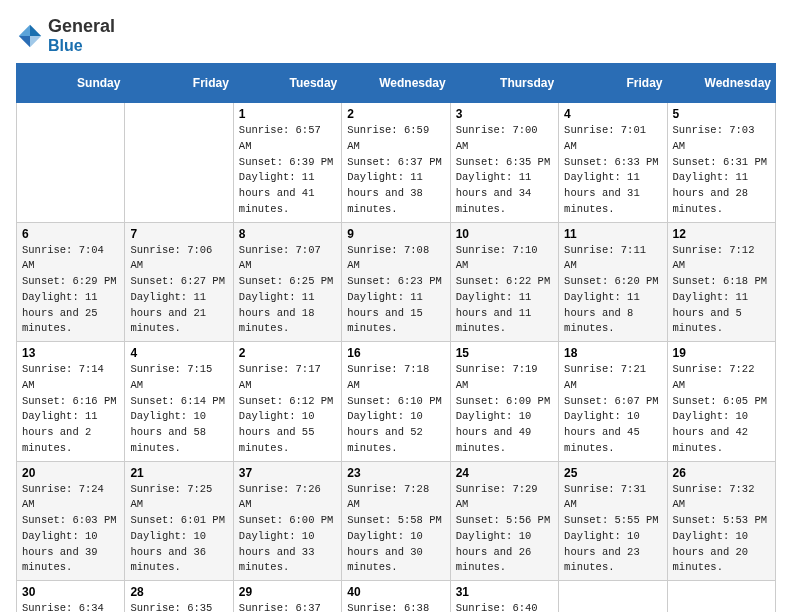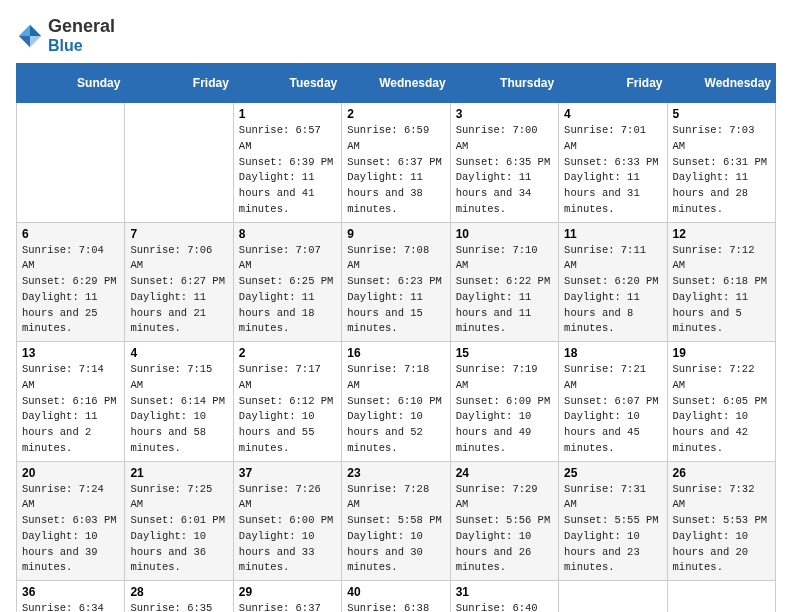--- a/index.html
+++ b/index.html
@@ -224,21 +224,21 @@
           <span class="day-num">25</span>
           <div class="day-info">Sunrise: 7:31 AM<br>Sunset: 5:55 PM<br>Daylight: 10 hours and 23 minutes.</div>
         </td>
         <td>
           <span class="day-num">26</span>
           <div class="day-info">Sunrise: 7:32 AM<br>Sunset: 5:53 PM<br>Daylight: 10 hours and 20 minutes.</div>
         </td>
       </tr>
       <tr>
         <td>
-          <span class="day-num">36</span>
+          <span class="day-num">30</span>
           <div class="day-info">Sunrise: 6:34 AM<br>Sunset: 4:51 PM<br>Daylight: 10 hours and 17 minutes.</div>
         </td>
         <td>
           <span class="day-num">28</span>
           <div class="day-info">Sunrise: 6:35 AM<br>Sunset: 4:50 PM<br>Daylight: 10 hours and 14 minutes.</div>
         </td>
         <td>
           <span class="day-num">29</span>
           <div class="day-info">Sunrise: 6:37 AM<br>Sunset: 4:48 PM<br>Daylight: 10 hours and 11 minutes.</div>
         </td>

